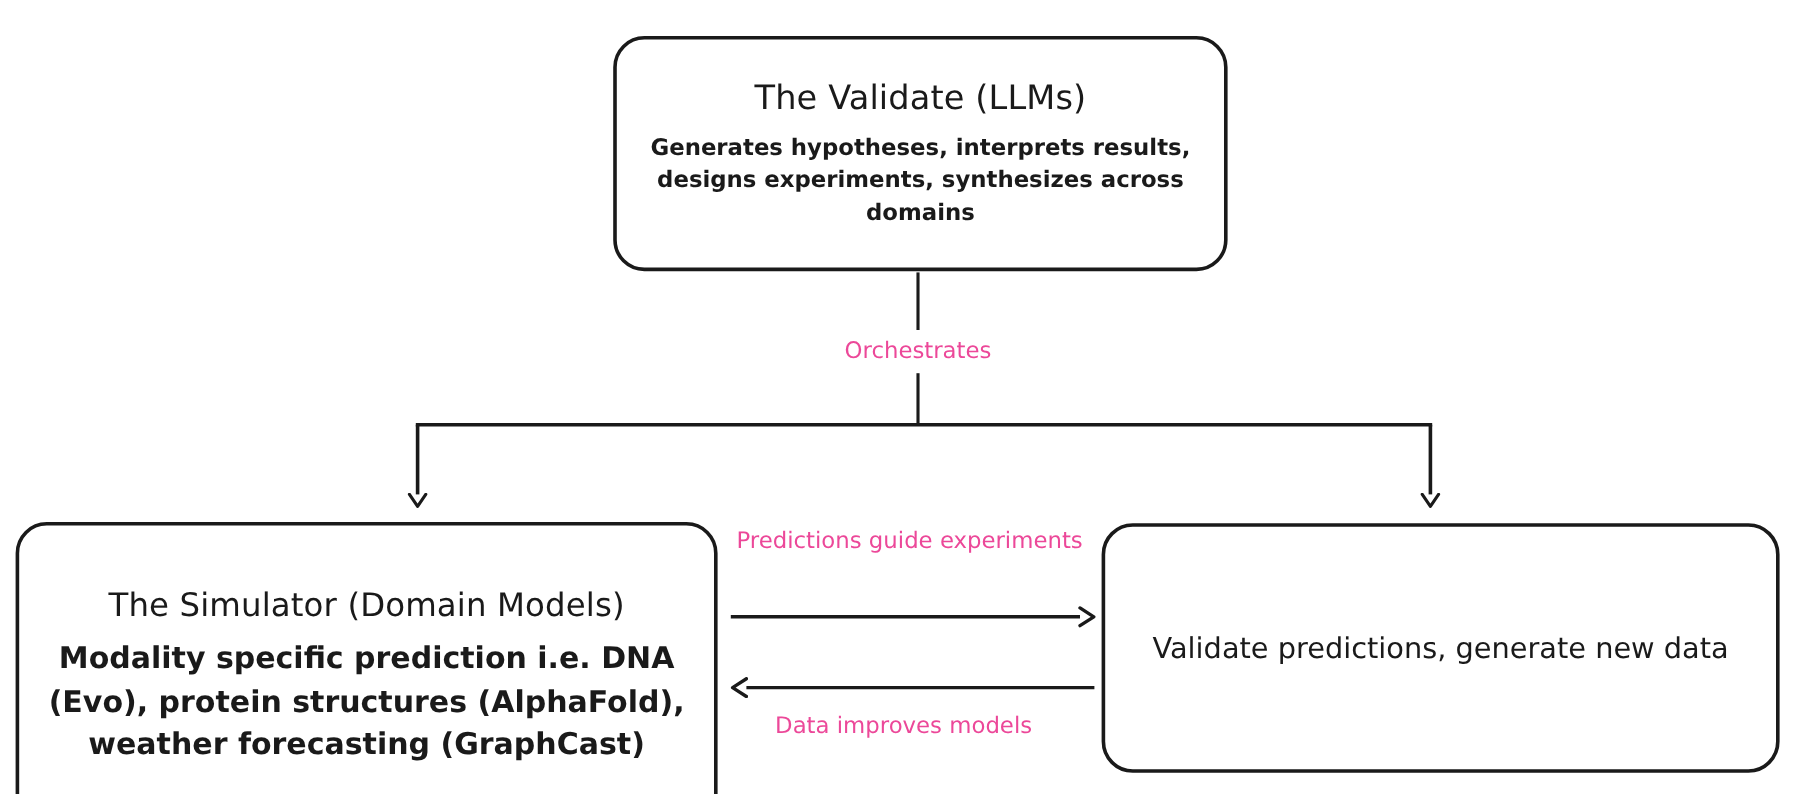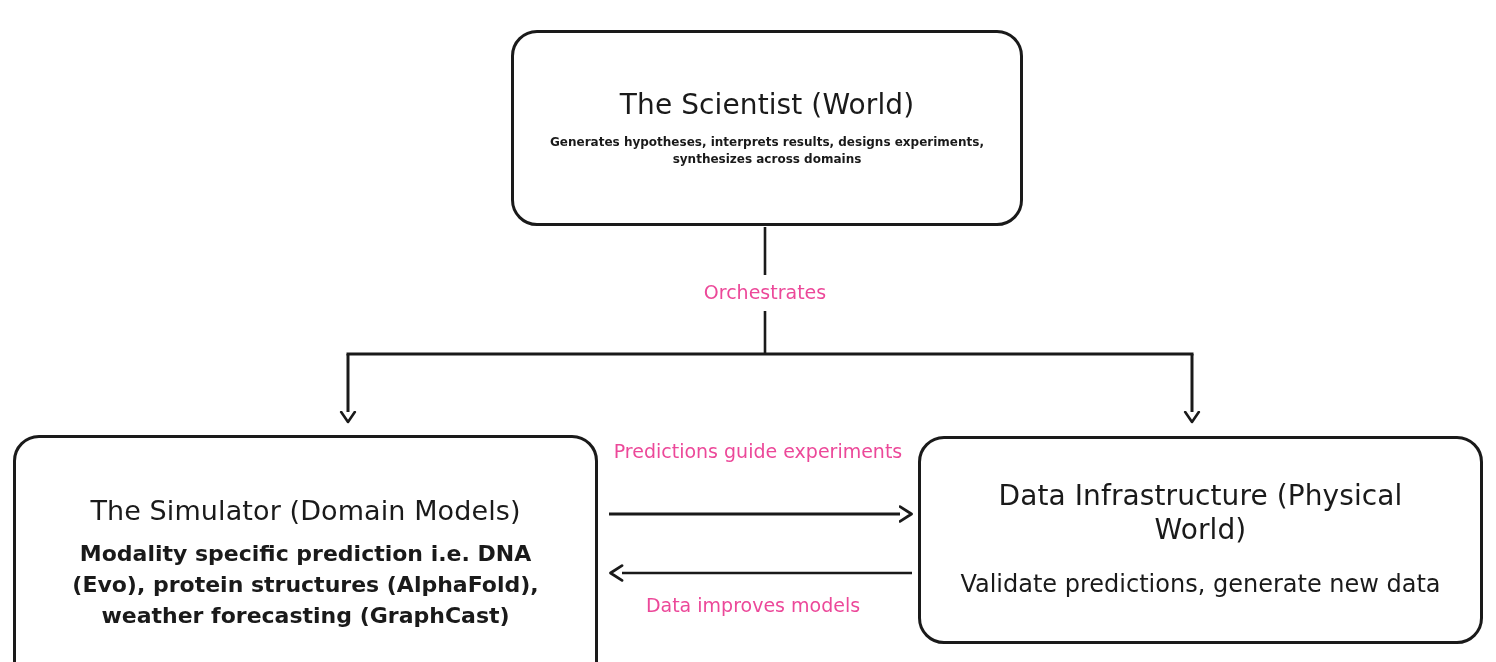--- a/index.html
+++ b/index.html
@@ -53,21 +53,21 @@
     font-size: 28px;
     font-weight: 400;
     line-height: 1.2;
     letter-spacing: 0.1px;
     color: #1a1a1a;
     margin: 0;
     white-space: pre-line;
   }
 
   .node-desc {
-    font-size: 12px;
+    font-size: 19px;
     font-weight: 600;
     line-height: 1.42;
     color: #1a1a1a;
     margin: 0;
     max-width: 100%;
   }
 
   
   #node-scientist {
     left: 511px;
@@ -79,21 +79,21 @@
   #node-scientist .node-desc  { max-width: 470px; }
 
   
   #node-simulator {
     left: 13px;
     top: 435px;
     width: 585px;
     height: 257px;
   }
   #node-simulator .node-title { font-size: 27px; margin-bottom: 10px; }
-  #node-simulator .node-desc  { font-size: 22px; max-width: 530px; }
+  #node-simulator .node-desc  { font-size: 25px; max-width: 530px; }
 
   
   #node-data-infra {
     left: 918px;
     top: 436px;
     width: 565px;
     height: 208px;
   }
   #node-data-infra .node-title { margin-bottom: 20px; max-width: 470px; }
   #node-data-infra .node-desc  { font-weight: 400; font-size: 24px; }
@@ -159,31 +159,30 @@
     <g>
       <path d="M 609 514 L 900 514" fill="none" stroke="#1a1a1a" stroke-width="3" marker-end="url(#arrow-right)"></path>
     </g>
 
     <g>
       <path d="M 912 573 L 622 573" fill="none" stroke="#1a1a1a" stroke-width="2.6" marker-end="url(#arrow-left)"></path>
     </g>
   </svg>
 
   <div class="node" id="node-scientist">
-    <div class="node-title">The Scientist (World)</div>
+    <div class="node-title">The Validate (LLMs)</div>
     <div class="node-desc">Generates hypotheses, interprets results, designs experiments, synthesizes across domains</div>
   </div>
 
   <div class="node" id="node-simulator">
     <div class="node-title">The Simulator (Domain Models)</div>
     <div class="node-desc">Modality specific prediction i.e. DNA (Evo), protein structures (AlphaFold), weather forecasting (GraphCast)</div>
   </div>
 
   <div class="node" id="node-data-infra">
-    <div class="node-title">Data Infrastructure (Physical World)</div>
     <div class="node-desc">Validate predictions, generate new data</div>
   </div>
 
   <div class="edge-label" id="label-orchestrates">Orchestrates</div>
 
   <div class="edge-label" id="label-data-improves">Data improves models</div>
 
   <div class="edge-label" id="label-predictions">Predictions guide experiments</div>
 
 </div>

